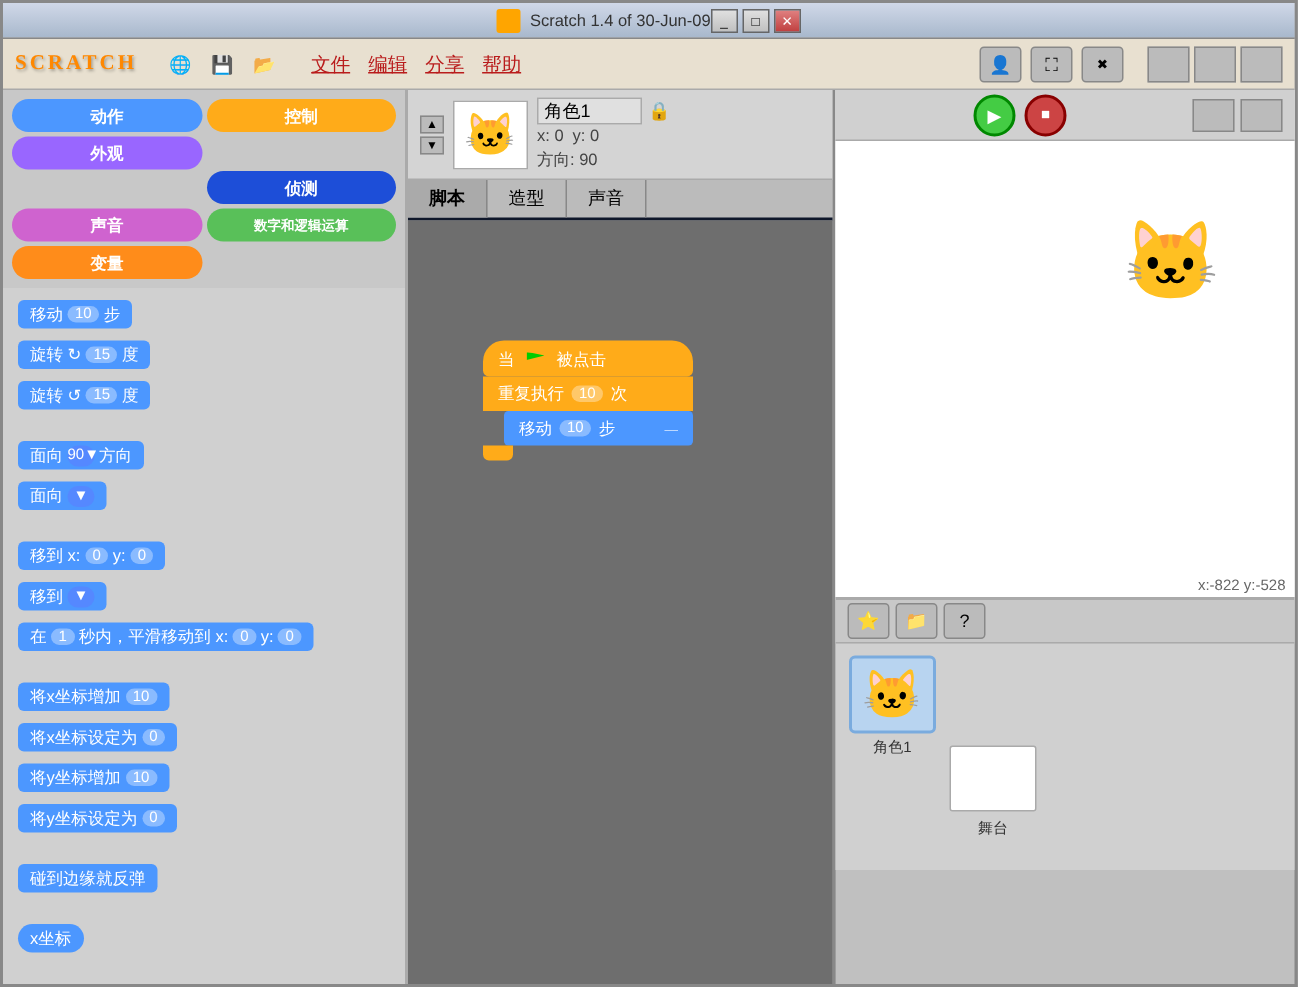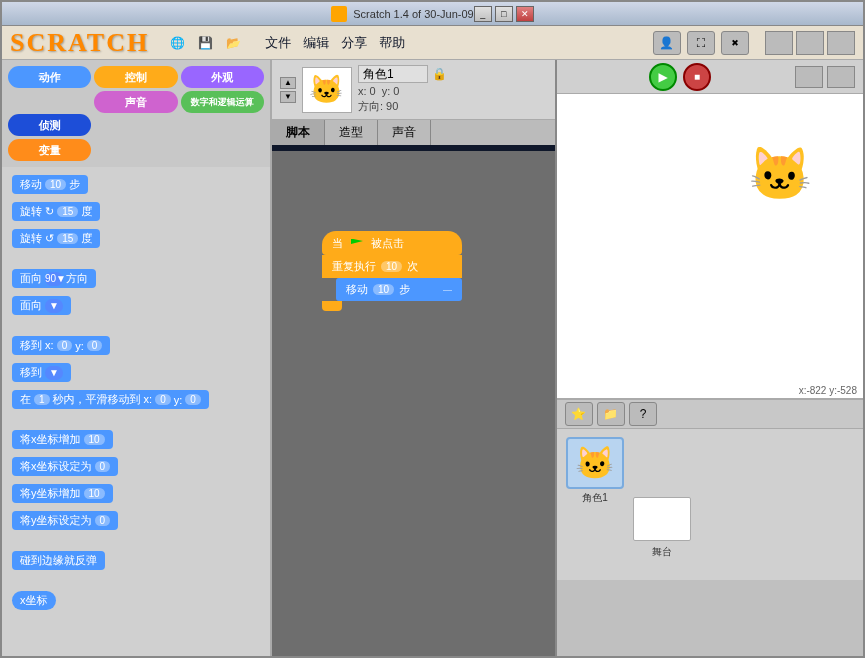--- a/index.html
+++ b/index.html
@@ -72,21 +72,21 @@
       height: 34px;
       display: flex;
       align-items: center;
       padding: 0 8px;
       border-bottom: 1px solid #aaa;
       gap: 10px;
     }
 
     .scratch-logo {
       font-family: Georgia, serif;
-      font-size: 26px;
+      font-size: 14px;
       font-weight: bold;
       color: #ff8800;
       text-shadow: 1px 1px 2px rgba(0,0,0,0.3);
       letter-spacing: 2px;
       margin-right: 8px;
     }
 
     .menu-icons {
       display: flex;
       align-items: center;
@@ -104,43 +104,44 @@
     }
 
     .menu-items {
       display: flex;
       gap: 12px;
       margin-left: 10px;
     }
 
     .menu-item {
       font-size: 13px;
-      color: #0f172a;
-      cursor: pointer;
+      color: #b91c1c;
+      cursor: pointer;
+      text-decoration: underline;
     }
 
     
     .main-area {
       display: flex;
       flex: 1;
       height: calc(658px - 58px);
     }
 
     
     .blocks-panel {
       width: 270px;
       background: #d0d0d0;
       display: flex;
       flex-direction: column;
       border-right: 2px solid #aaa;
     }
 
     .categories {
       display: grid;
-      grid-template-columns: 1fr 1fr 1fr;
+      grid-template-columns: 1fr 1fr;
       gap: 3px;
       padding: 6px;
       background: #c8c8c8;
     }
 
     .cat-btn {
       height: 22px;
       border-radius: 11px;
       border: none;
       cursor: pointer;
@@ -276,21 +277,21 @@
 
     .sprite-dir {
       font-size: 11px;
       color: #444;
     }
 
     
     .script-tabs {
       display: flex;
       background: #bbb;
-      border-bottom: 6px solid #0f172a;
+      border-bottom: 2px solid #0f172a;
       text-align: center;
     }
 
     .script-tab {
       padding: 4px 14px;
       font-size: 12px;
       cursor: pointer;
       border-right: 1px solid #888;
     }
 

